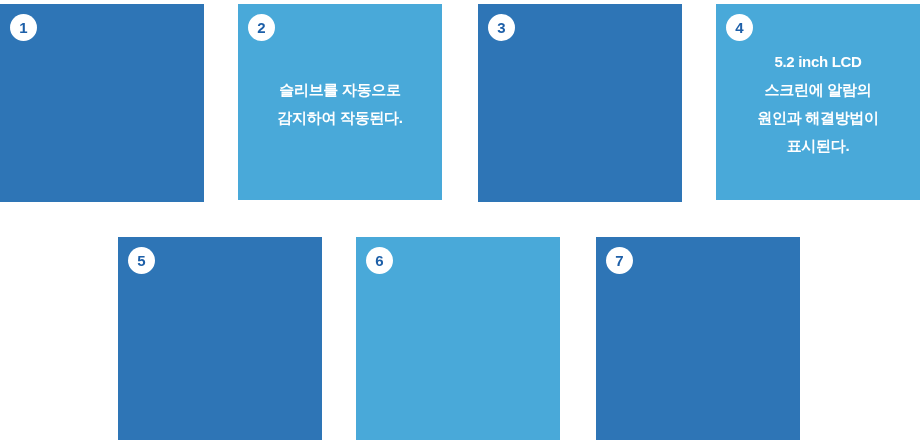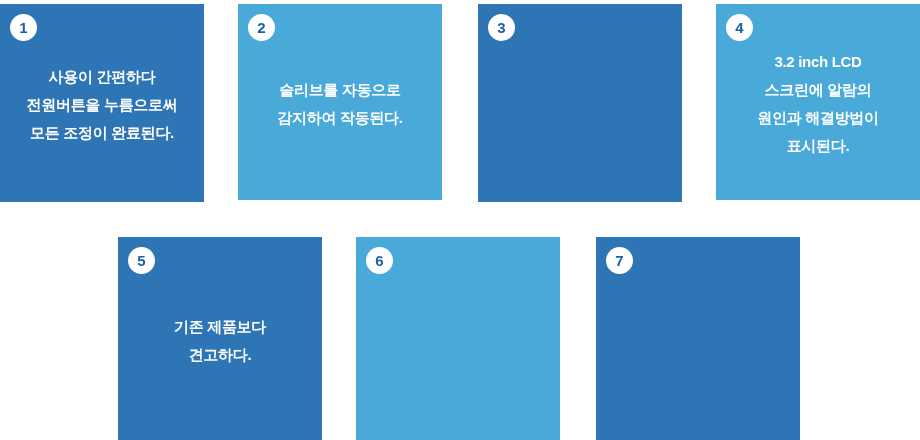--- a/index.html
+++ b/index.html
@@ -61,47 +61,42 @@
     margin-top: 4px;
   }
 </style>
 </head>
 <body>
 
 <div class="board">
 
   <div class="card c1 dark">
     <span class="badge">1</span>
-    <p class="card-text">사용이 간편하다
-전원버튼을 누름으로써
-모든 조정이 완료된다.</p>
   </div>
 
   <div class="card c2 light">
     <span class="badge">2</span>
     <p class="card-text">슬리브를 자동으로
 감지하여 작동된다.</p>
   </div>
 
   <div class="card c3 dark">
     <span class="badge">3</span>
   </div>
 
   <div class="card c4 light">
     <span class="badge">4</span>
-    <p class="card-text">3.2 inch LCD
+    <p class="card-text">5.2 inch LCD
 스크린에 알람의
 원인과 해결방법이
 표시된다.</p>
   </div>
 
   <div class="card c5 dark">
     <span class="badge">5</span>
-    <p class="card-text">기존 제품보다
-견고하다.</p>
   </div>
 
   <div class="card c6 light">
     <span class="badge">6</span>
   </div>
 
   <div class="card c7 dark">
     <span class="badge">7</span>
   </div>
 

